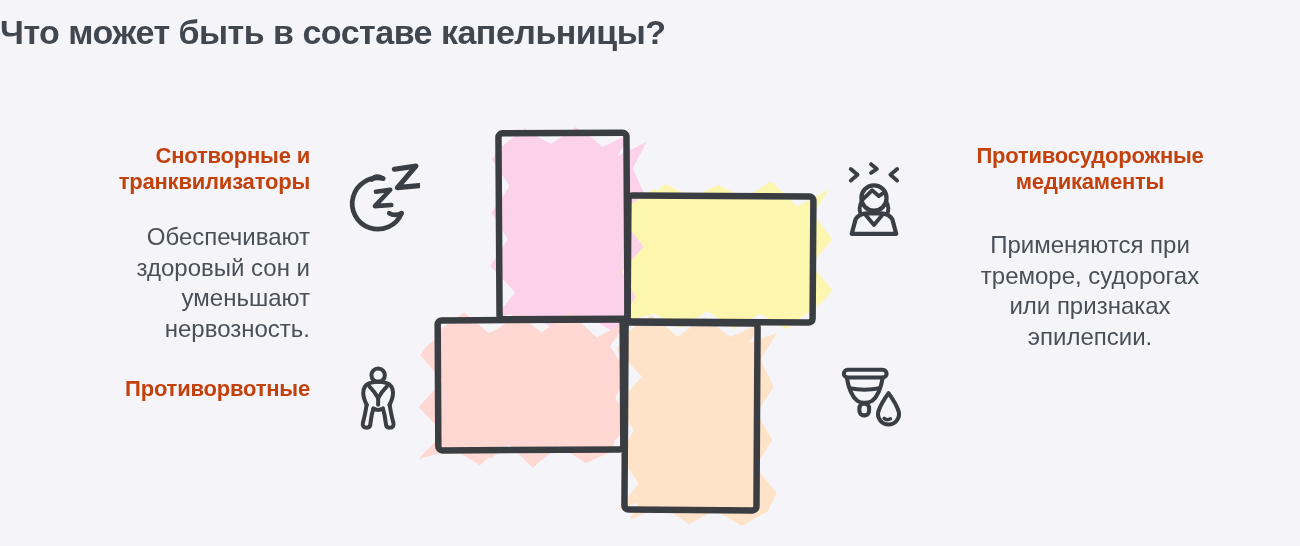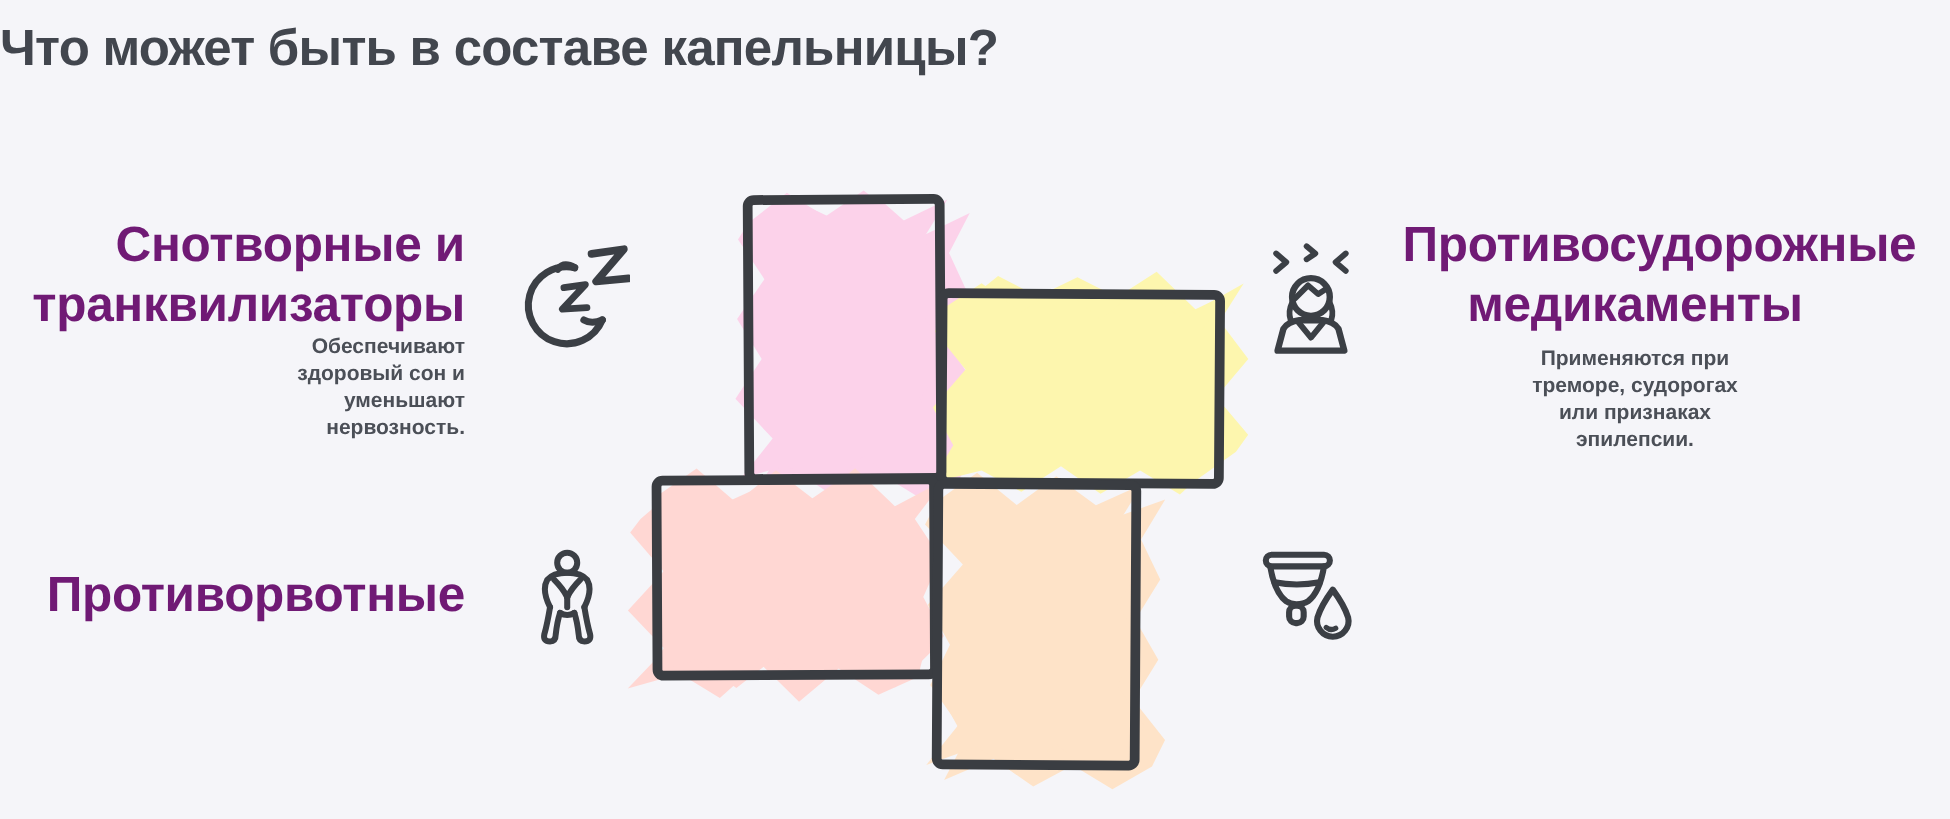--- a/index.html
+++ b/index.html
@@ -7,22 +7,22 @@
     width:1300px;height:546px;position:relative;overflow:hidden;
     background:#f5f5f9;
     font-family:"Liberation Sans",sans-serif;
   }
   .stage{position:absolute;inset:0;}
   .title{
     position:absolute;top:13px;left:0;width:1215px;
     font-size:34px;font-weight:bold;color:#42464e;letter-spacing:-0.5px;
   }
   .block{position:absolute;white-space:pre-line;}
-  .hd{font-size:33px;font-weight:bold;line-height:1.2;color:#701a75;letter-spacing:-0.2px;}
-  .ds{font-size:14px;line-height:1.28;color:#4b4f57;font-weight:bold;}
+  .hd{font-size:22px;font-weight:bold;line-height:1.2;color:#c2410c;letter-spacing:-0.2px;}
+  .ds{font-size:24px;line-height:1.28;color:#4b4f57;}
   .t-right{text-align:right;}
   .t-left{text-align:center;}
   .icon{position:absolute;}
   .icon path,.icon circle,.icon rect,.icon polyline{
     fill:none;stroke:#3b3f45;stroke-linecap:round;stroke-linejoin:round;
   }
   .cross{position:absolute;left:0;top:0;}
   .cross rect{fill:none;stroke:#3a3d42;stroke-width:6.5;stroke-linejoin:round;}
 </style>
 </head>

